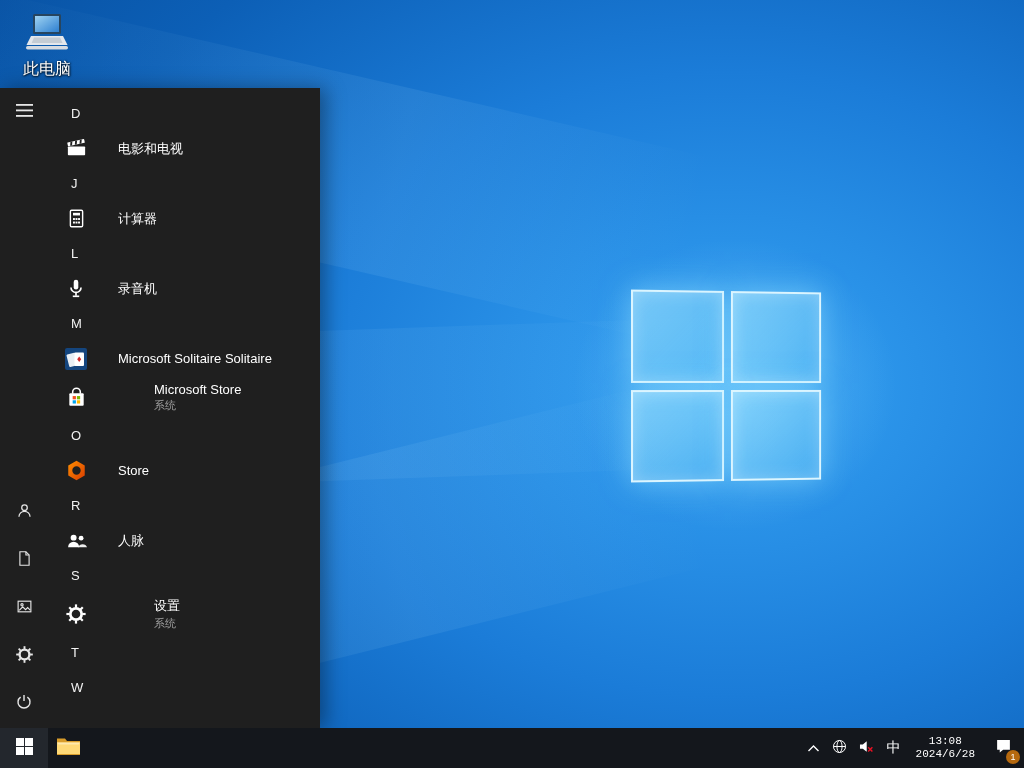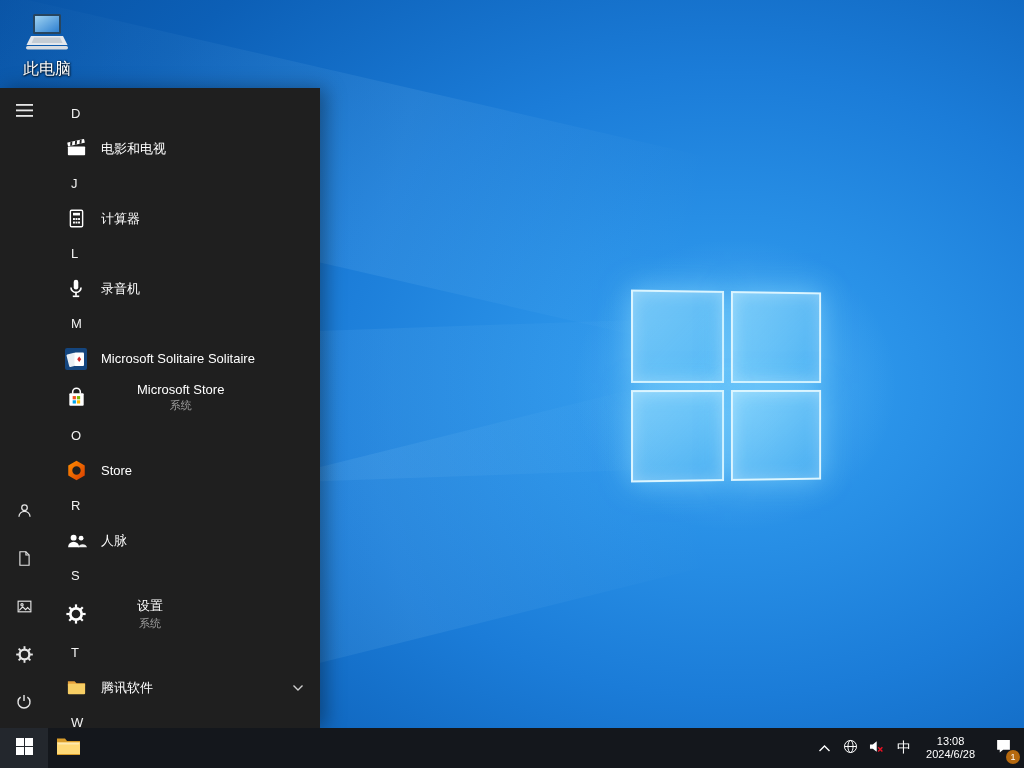--- a/index.html
+++ b/index.html
@@ -39,37 +39,37 @@
   .rail-top, .rail-bottom { display:flex; flex-direction:column; }
   .rail-btn { width:48px; height:48px; display:flex; align-items:center; justify-content:center; cursor:pointer; }
 
   .app-list { flex:1; padding-top:8px; overflow:hidden; }
   .letter-row { height:35px; display:flex; align-items:center; padding-left:23px;
     font-size:13px; color:#f2f2f2; cursor:pointer; }
   .app-row { height:35px; display:flex; align-items:center; padding:0 10px 0 12px;
     font-size:13px; color:#fff; cursor:pointer; }
   .app-row.two-line { height:42px;gap:36px; }
   .app-icon { width:32px; height:32px; flex:none; display:flex; align-items:center; justify-content:center; }
-  .app-text { margin-left:9px; display:flex; flex-direction:column; justify-content:center; min-width:0;align-items:center; }
+  .app-text { margin-left:26px; display:flex; flex-direction:column; justify-content:center; min-width:0; }
   .app-label { white-space:nowrap; }
   .app-sub { font-size:11px; color:#9e9e9e; margin-top:1px;font-family:Liberation Mono, monospace; }
   .chevron { margin-left:auto; margin-right:6px; display:flex; align-items:center; }
 
   
   .taskbar { position:absolute; left:0; bottom:0; width:1024px; height:40px;
     background:#14171c; display:flex; align-items:stretch; z-index:5; }
   .tb-btn { width:48px; display:flex; align-items:center; justify-content:center; cursor:pointer; }
   .tb-btn.active { background:#23272d; }
   .tb-app { width:40px; }
   .tb-spacer { flex:1; }
   .tray { display:flex; align-items:stretch; }
   .tray-btn { min-width:26px; padding:0 2px; display:flex; align-items:center; justify-content:center;
     color:#fff; cursor:pointer; position:relative; }
   .ime { font-size:14px; min-width:30px; }
-  .clock { flex-direction:column; font-size:11px; line-height:13px; text-align:center; padding:0 7px; }
+  .clock { flex-direction:column; font-size:11px; line-height:13px; text-align:center; padding:0 7px;font-family:Liberation Mono, monospace; }
   .action-center { width:42px; }
   .badge { position:absolute; right:4px; bottom:4px; width:14px; height:14px; border-radius:50%;
     background:#b5690f; color:#fff; font-size:9px; display:flex; align-items:center; justify-content:center; }
 </style>
 </head>
 <body>
 
 <div class="screen">
 
   <div class="wallpaper">
@@ -342,36 +342,20 @@
         <span class="app-text">
           <span class="app-label">设置</span>
           <span class="app-sub">系统</span>
         </span>
       </div>
 
       <div class="letter-row">
           <span>T</span>
         </div>
 
-      <div class="app-row">
-        <span class="app-icon">
-          <svg width="23" height="23" viewBox="0 0 24 24">
-              <path d="M3 5.5h7l2 2h9v2.5H3z" fill="#e8a33d"></path>
-              <rect x="3" y="8" width="18" height="11" rx="1" fill="#f7ce64"></rect>
-            </svg>
-        </span>
-        <span class="app-text">
-            <span class="app-label">腾讯软件</span>
-          </span>
-        <span class="chevron">
-          <svg width="12" height="8" viewBox="0 0 12 8" fill="none" stroke="#cfcfcf" stroke-width="1.4">
-              <path d="M1.5 1.5 L6 6 L10.5 1.5"></path>
-            </svg>
-        </span>
-      </div>
 
       <div class="letter-row">
           <span>W</span>
         </div>
 
     </div>
   </div>
 
   <div class="taskbar">
     <div class="tb-btn active">

